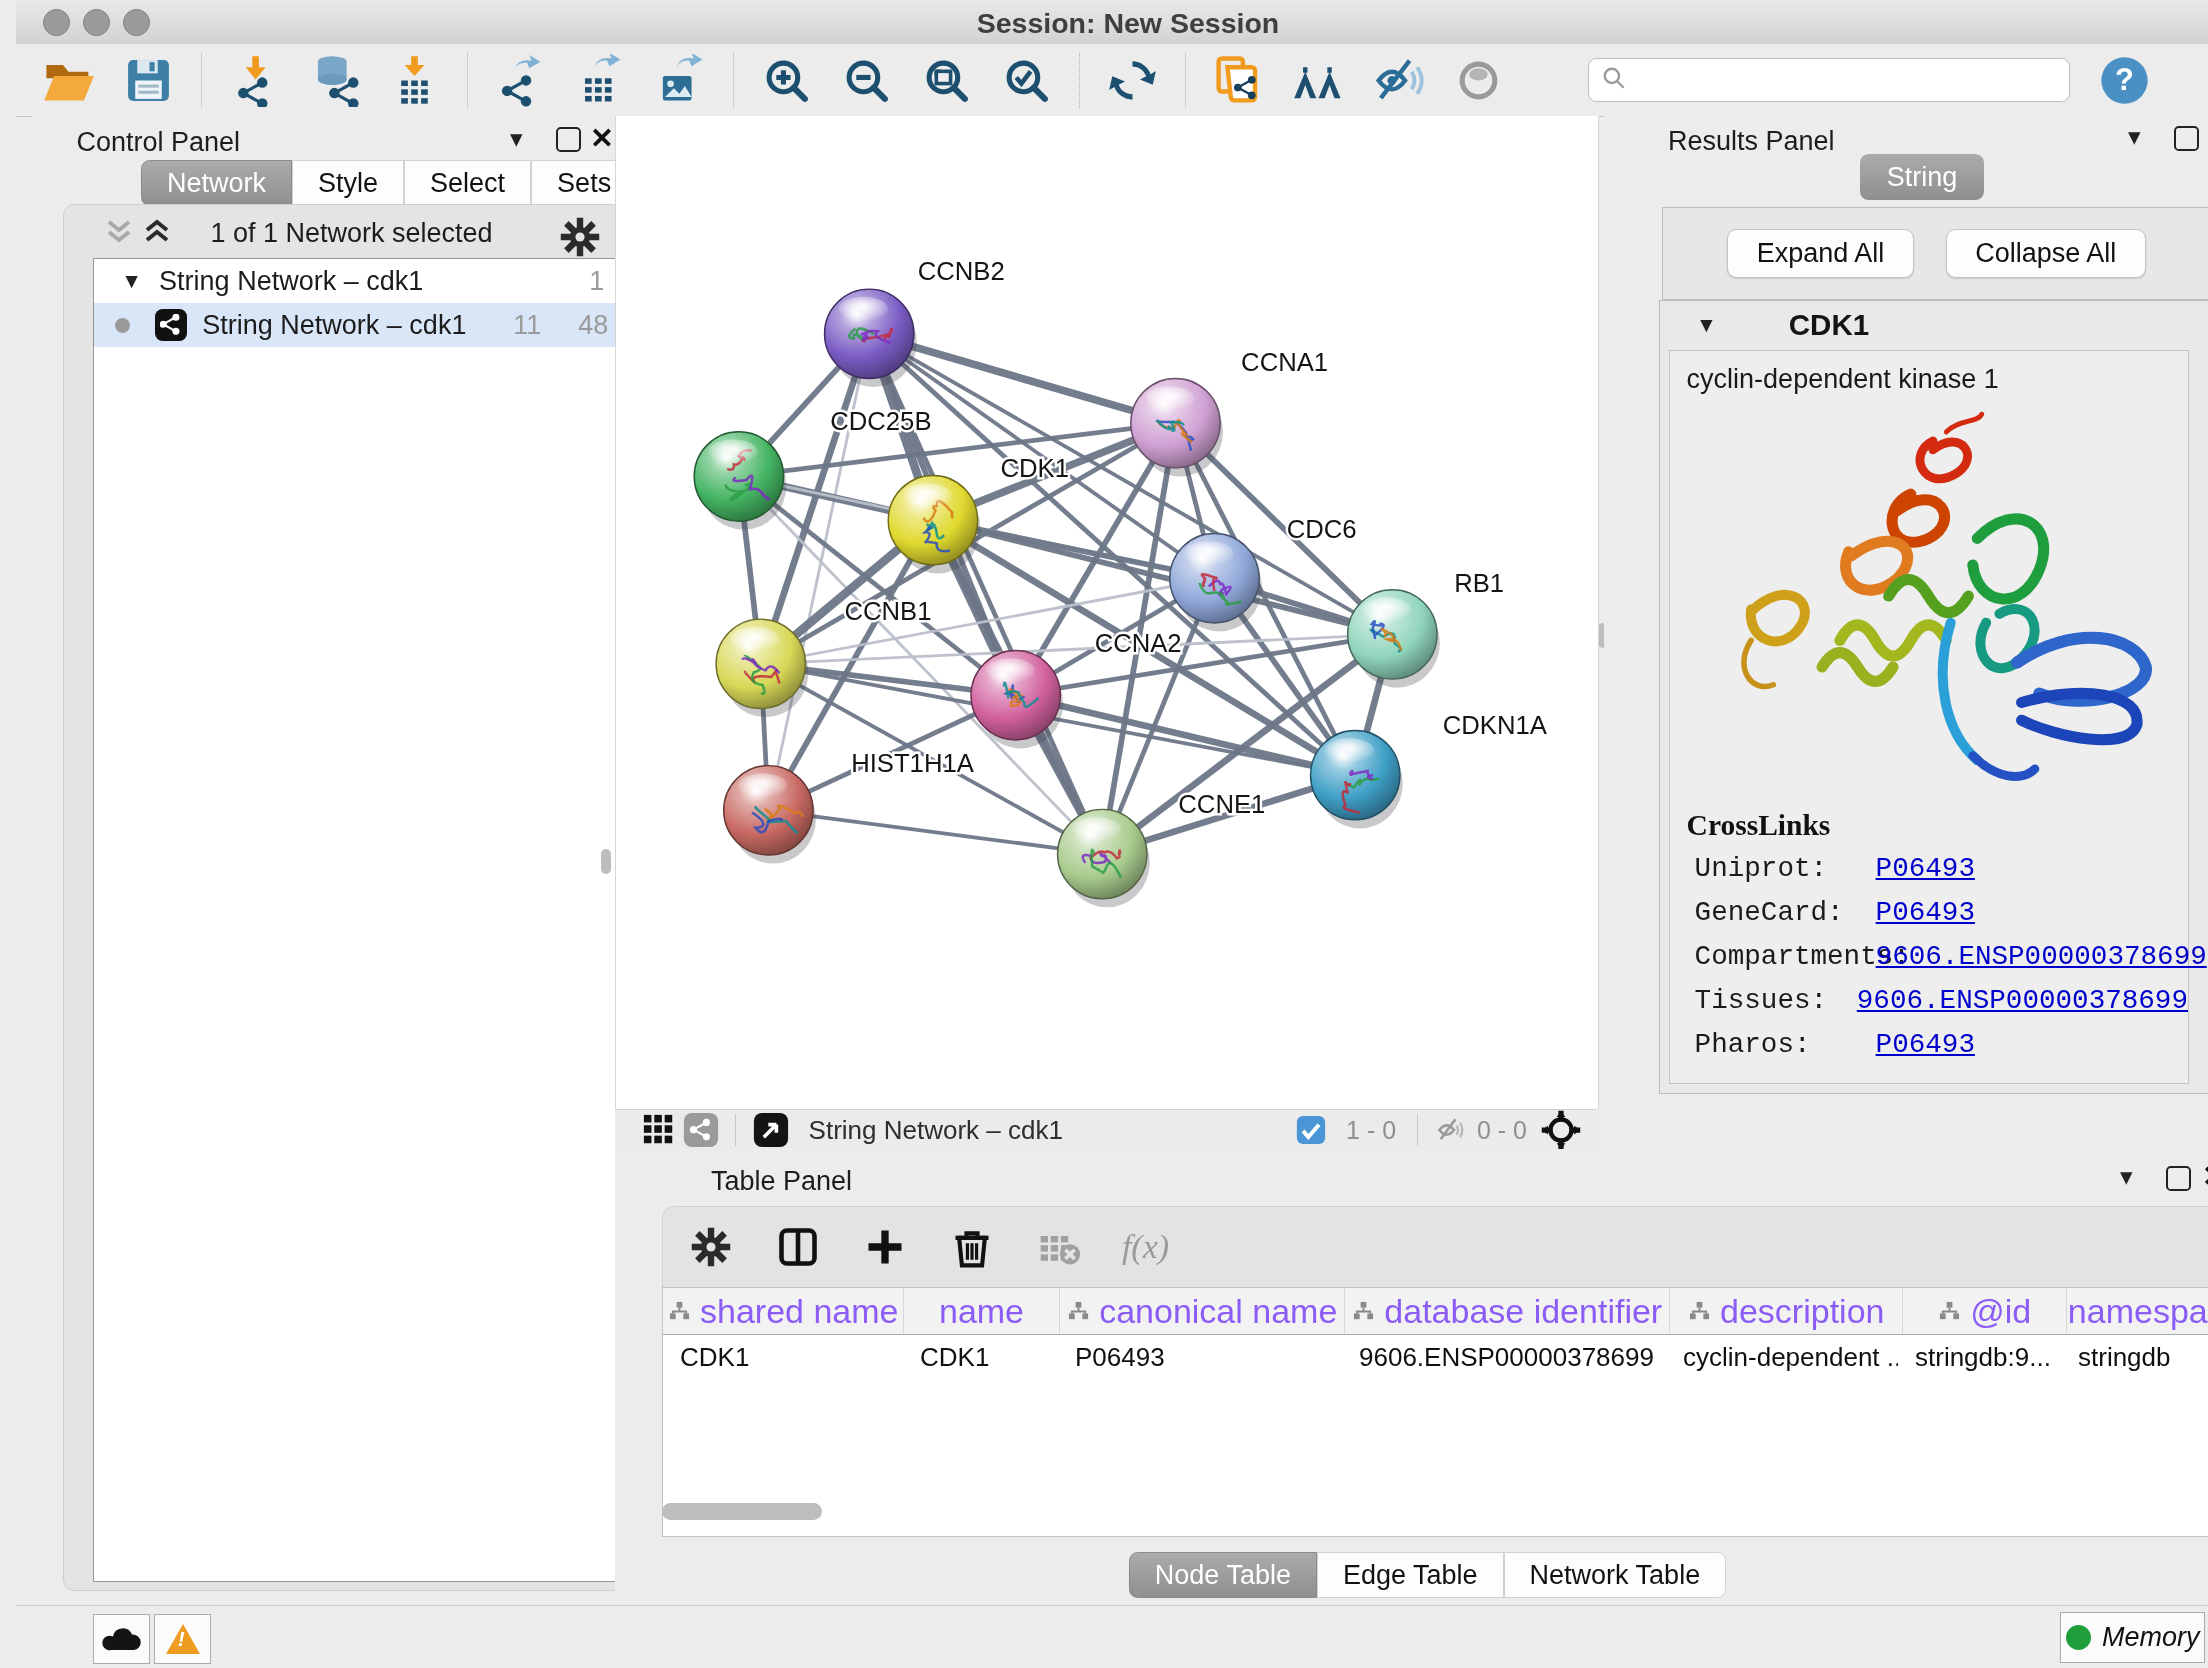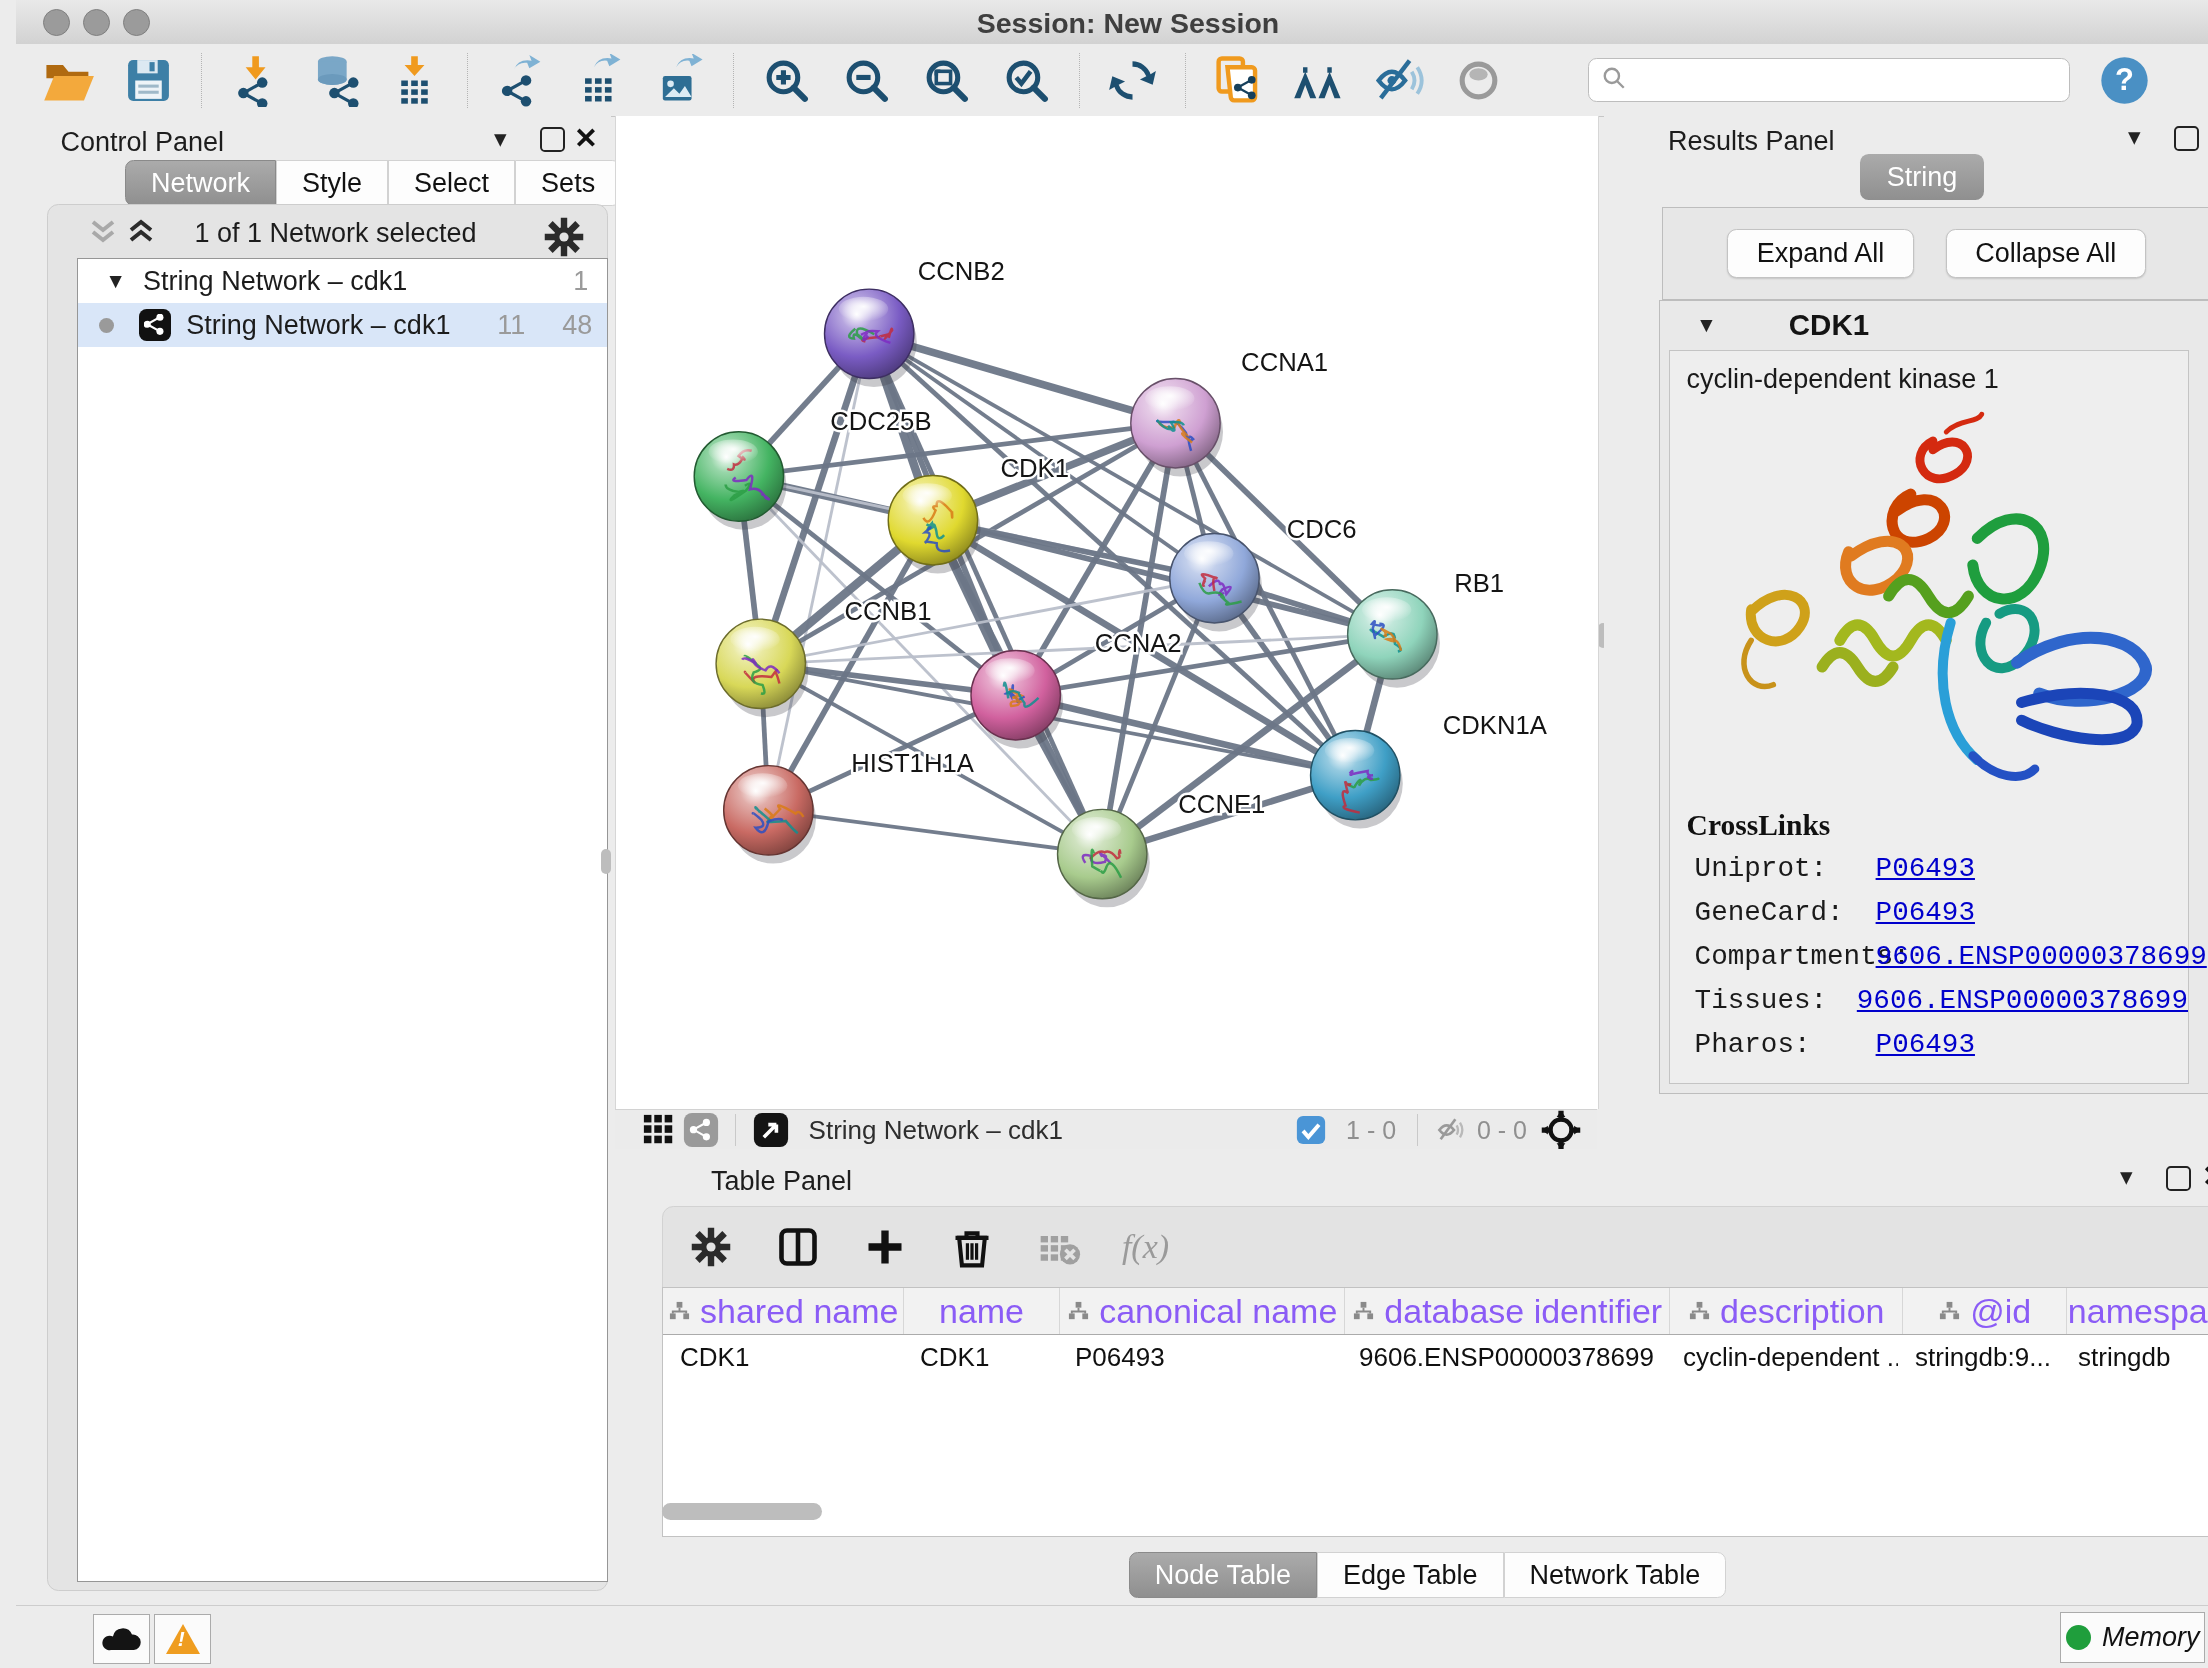--- a/index.html
+++ b/index.html
@@ -17,21 +17,21 @@
   .tb-btn{width:55px;height:55px;display:flex;align-items:center;justify-content:center;}
   #toolbar-search{margin-left:57px;width:457px;height:42px;background:#ffffff;border:1px solid #bdbdbd;border-radius:8.6px;display:flex;align-items:center;padding:0 11.4px;}
   #toolbar-search input{border:none;outline:none;font-size:25px;flex:1;background:transparent;font-family:"Liberation Sans",sans-serif;}
   
   .panel-title{font-size:27px;color:#1d1d1d;}
   .win-min{font-size:25px;color:#222;}
   .win-float{width:21px;height:21px;border:2.9px solid #222;border-radius:4.8px;}
   .win-close{font-size:28.5px;font-weight:bold;color:#111;}
   .hbtn{display:inline-flex;align-items:center;justify-content:center;}
   
-  #control-panel{left:0;top:116px;width:595px;height:1489px;background:#ececec;}
+  #control-panel{left:16px;top:116px;width:595px;height:1489px;background:#ececec;}
   #cp-inner{left:15px;top:88px;width:559px;height:1385px;background:#e4e4e4;border:1px solid #cdcdcd;border-radius:11.4px;}
   .seg-tabs{display:flex;}
   .seg-tab{height:44px;display:flex;align-items:center;justify-content:center;font-size:27px;padding:0 25px;background:#fdfdfd;border:1px solid #d2d2d2;color:#111;}
   .seg-tab:first-child{border-radius:8.6px 0 0 8.6px;}
   .seg-tab:last-child{border-radius:0 8.6px 8.6px 0;}
   .seg-tab.active{background:linear-gradient(#ababab,#8f8f8f);color:#ffffff;border-color:#8a8a8a;}
   #cp-listbox{left:13.3px;top:53px;width:529px;height:1322px;background:#ffffff;border:1.9px solid #969696;}
   .tree-row{height:44px;display:flex;align-items:center;font-size:27px;color:#1c1c1c;}
   .tree-num{color:#9a9a9a;}
   #cp-row2{background:#d9e6f8;}

